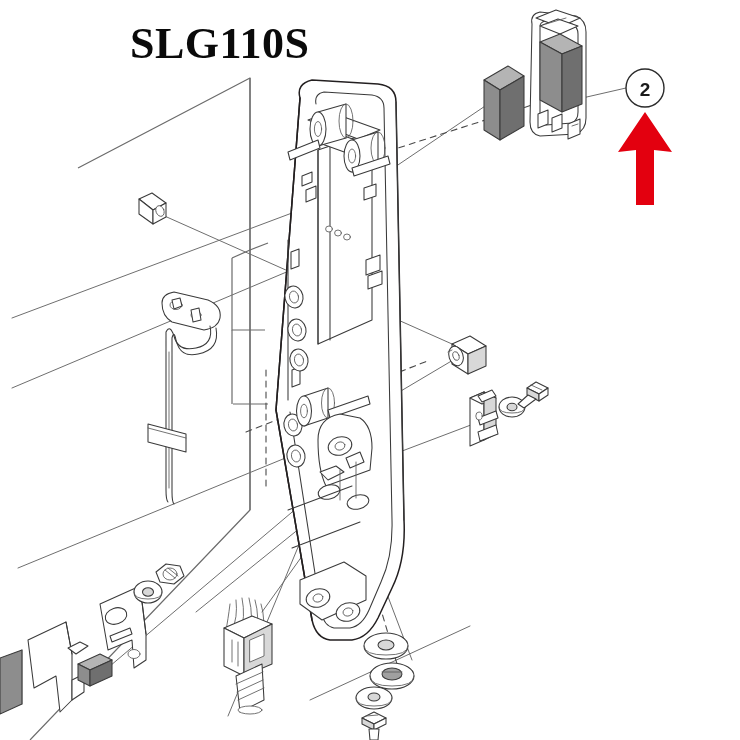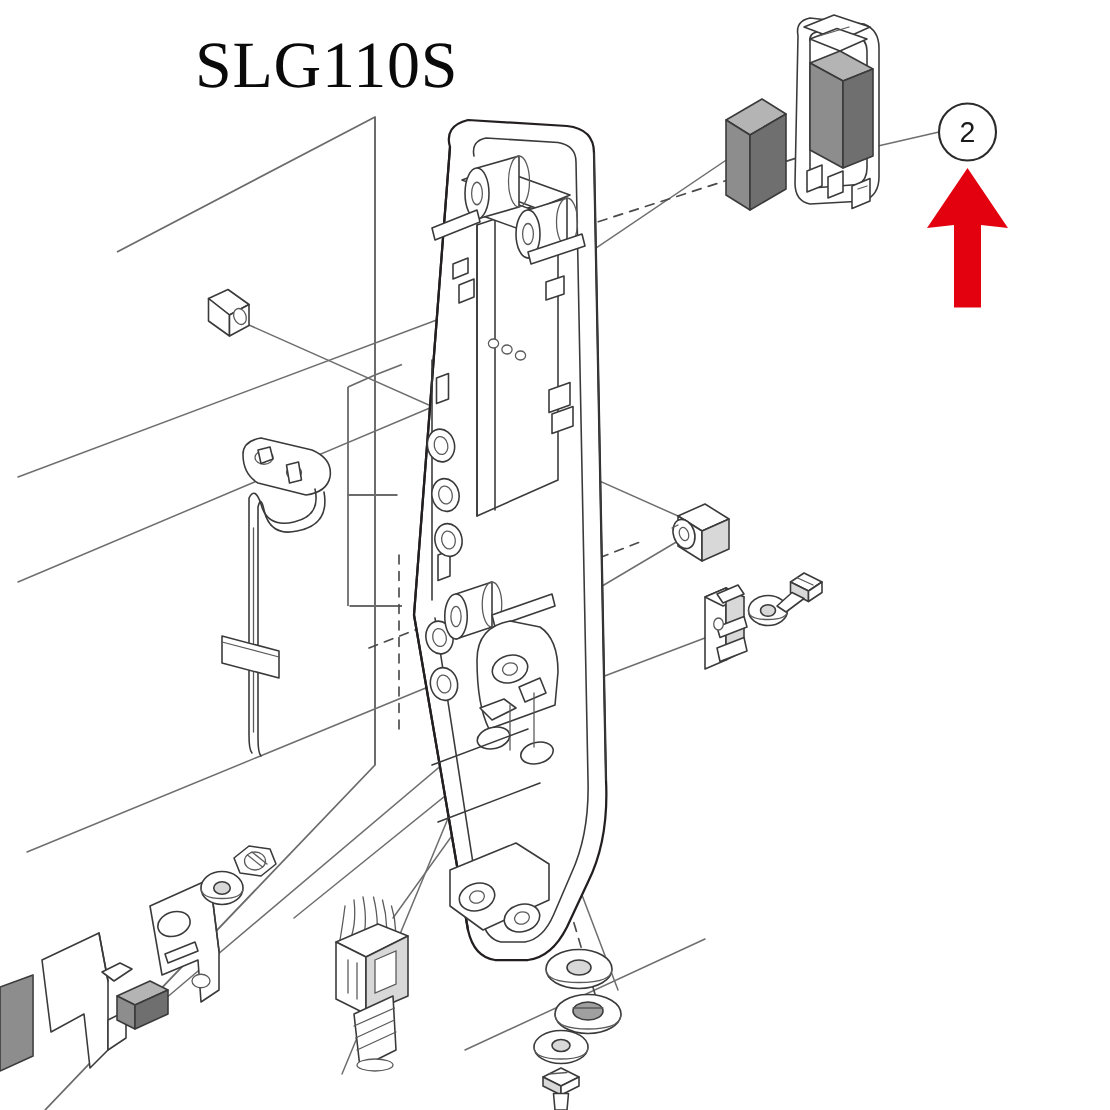--- a/index.html
+++ b/index.html
@@ -10,20 +10,21 @@
   }
   body {
     font-family: "Liberation Sans", sans-serif;
   }
   #diagram-root {
     position: relative;
     width: 740px;
     height: 740px;
     background: #ffffff;
     overflow: hidden;
+    font-weight: bold;
   }
   #diagram-svg {
     position: absolute;
     top: 0;
     left: 0;
     width: 740px;
     height: 740px;
     display: block;
   }
   .title-text {

